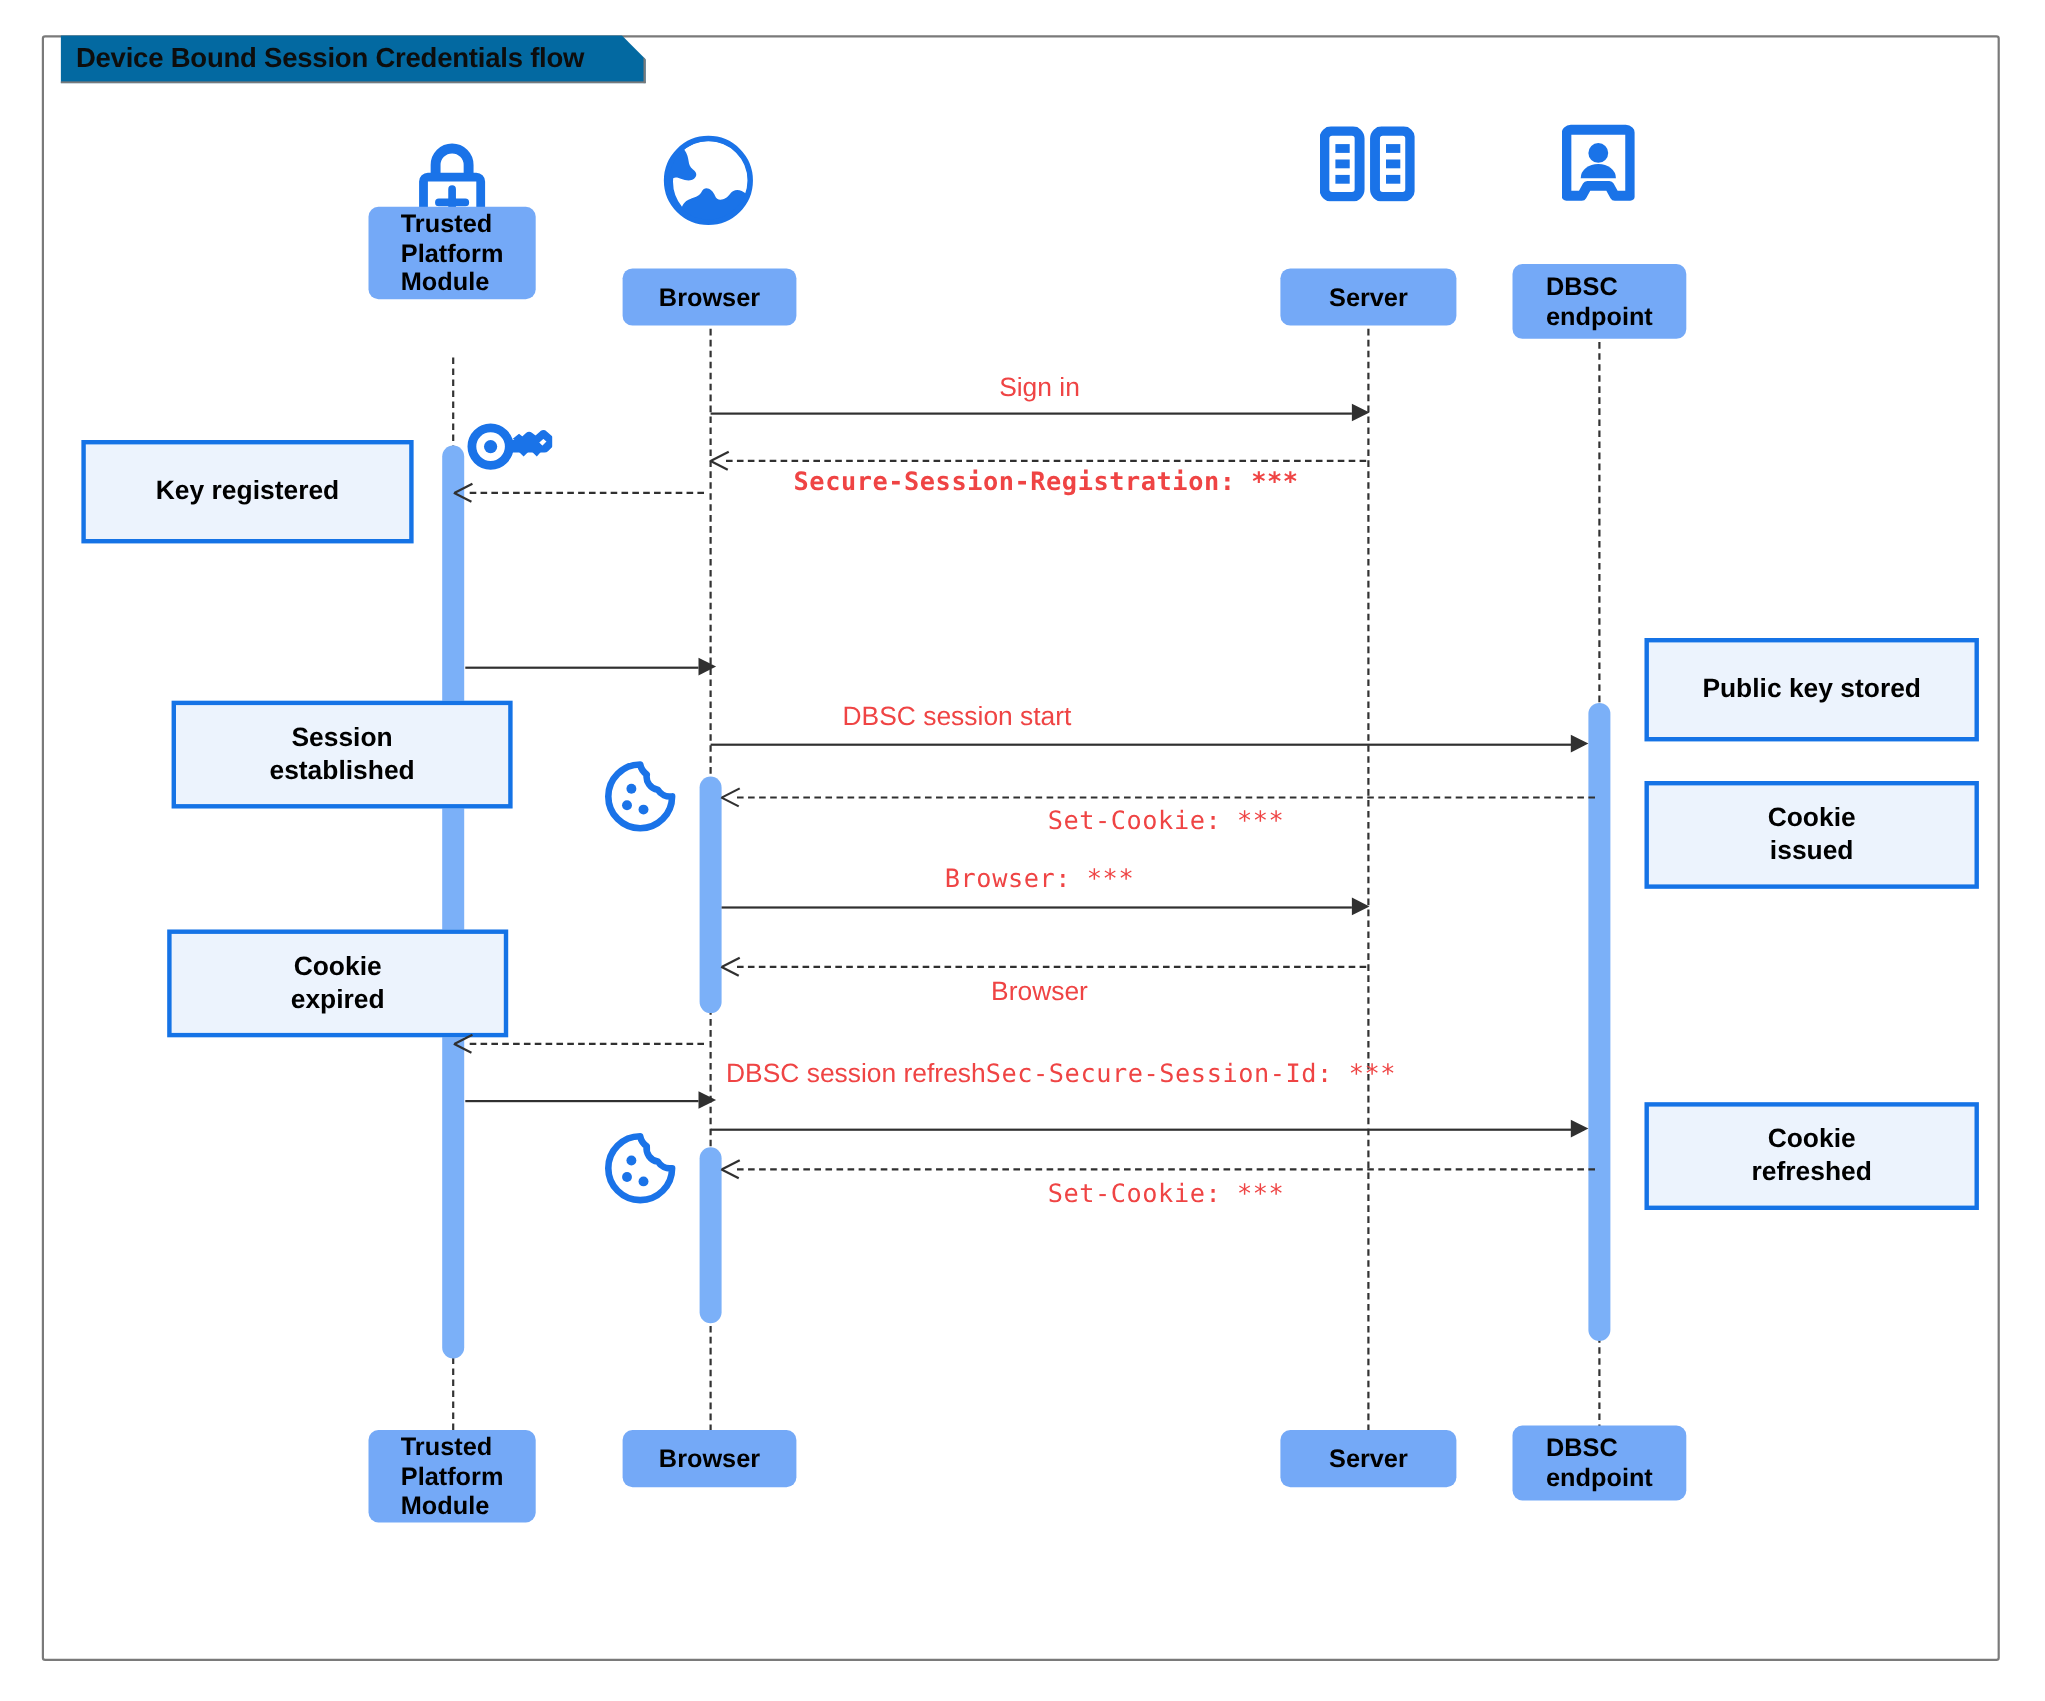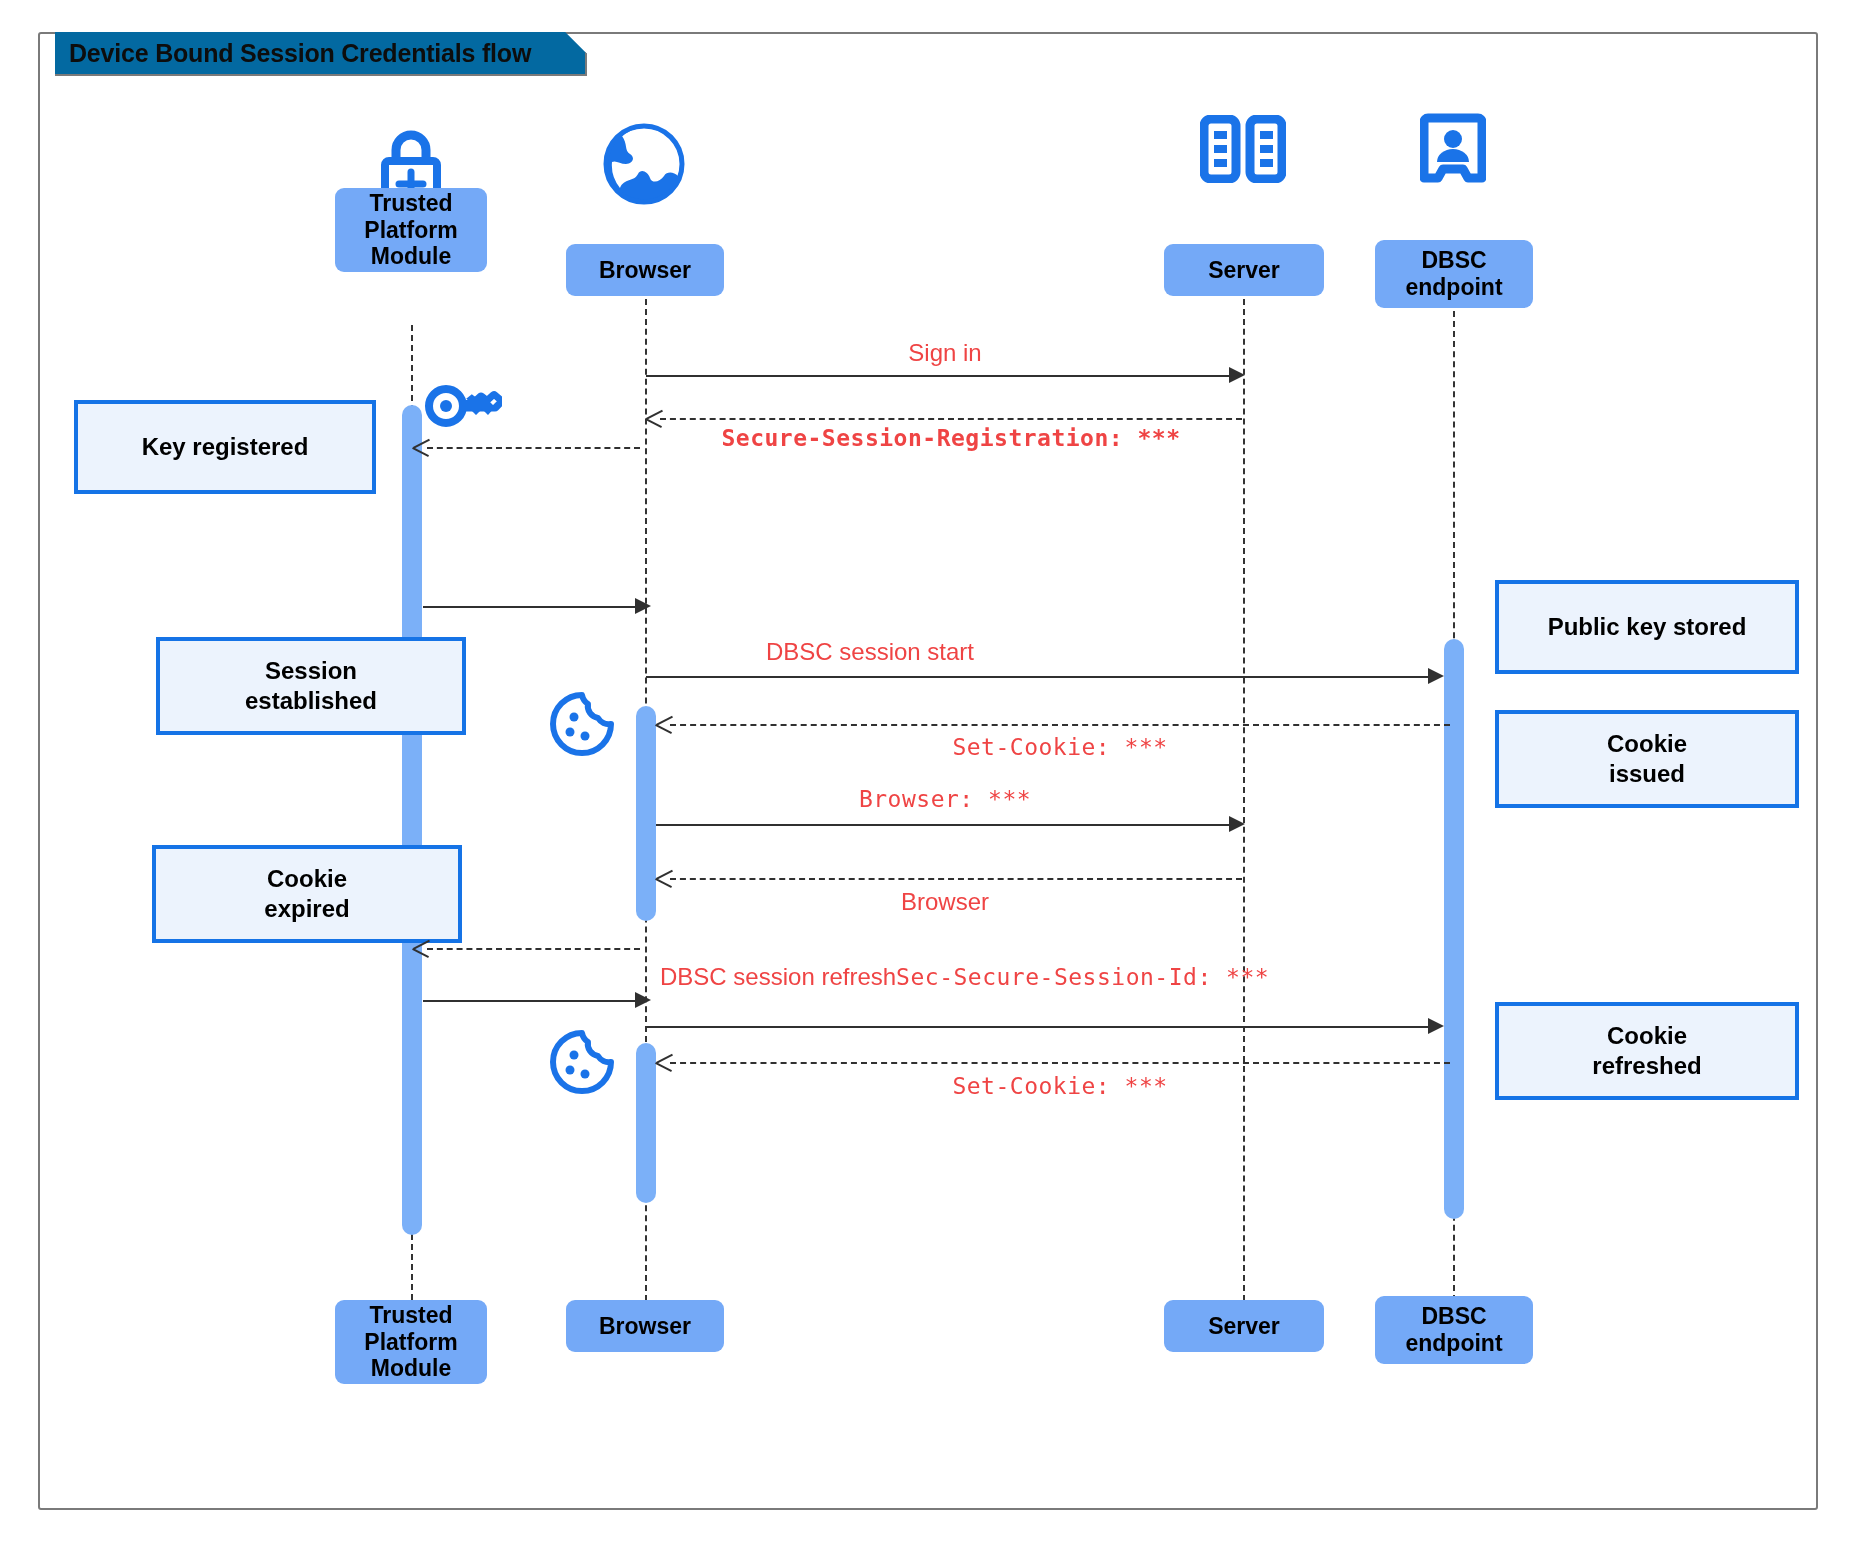--- a/index.html
+++ b/index.html
@@ -63,21 +63,21 @@
     position: absolute;
     background: #74a9f7;
     border-radius: 9px;
     color: #000000;
     font-weight: bold;
     font-size: 23px;
     line-height: 1.17;
     display: flex;
     align-items: center;
     justify-content: center;
-    text-align: center;
+    text-align: left;
     box-sizing: border-box;
     padding: 6px 10px;
     white-space: pre-line;
   }
 
   
   .pico {
     position: absolute;
   }
 

